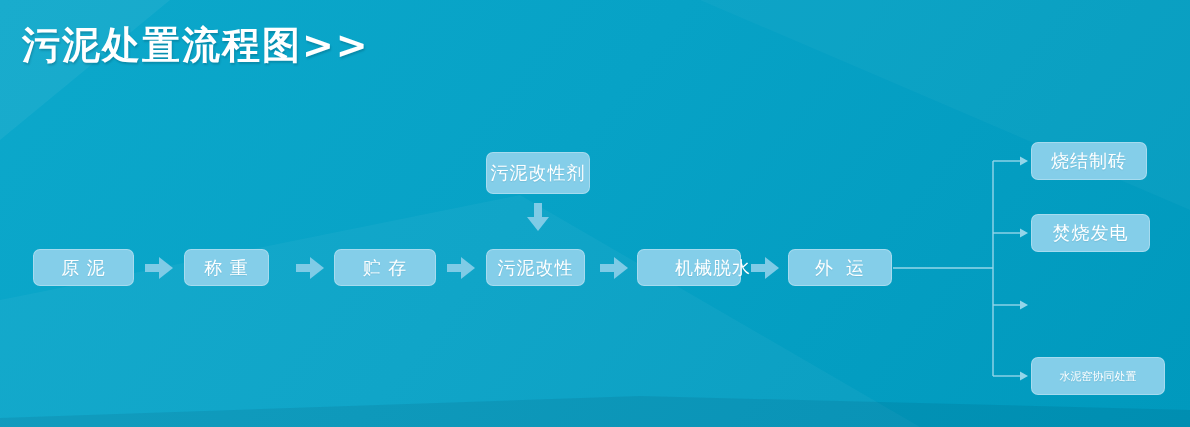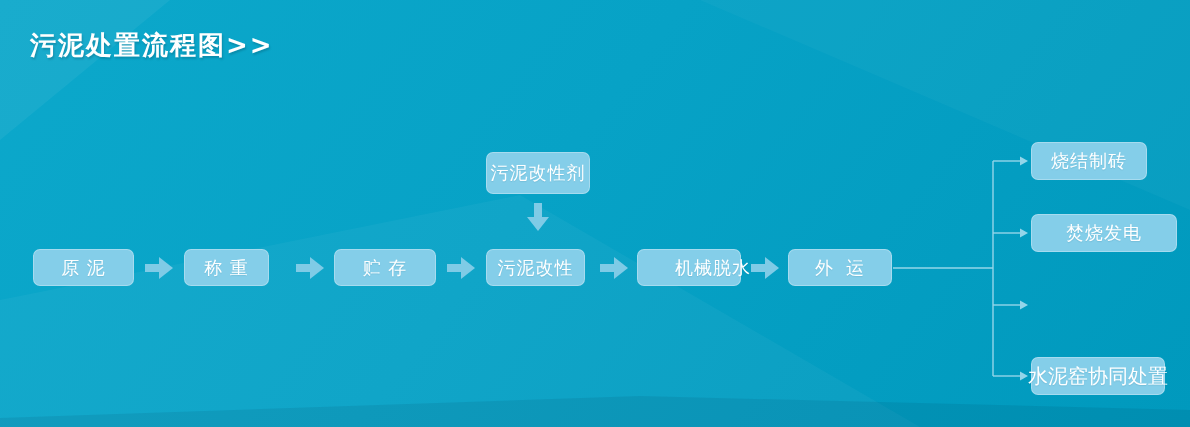--- a/index.html
+++ b/index.html
@@ -14,22 +14,22 @@
   .bg-decor, .connectors {
     position: absolute;
     left: 0; top: 0;
     width: 1190px; height: 427px;
     pointer-events: none;
   }
   .title {
     position: absolute;
     left: 22px;
     top: 20px;
-    margin: 8px;
-    font-size: 26px;
+    margin: 0;
+    font-size: 38px;
     font-weight: bold;
     color: #ffffff;
     letter-spacing: 2px;
     text-shadow: 1px 2px 2px rgba(0, 45, 65, 0.22);
     white-space: nowrap;
   }
   .node {
     position: absolute;
     display: flex;
     align-items: center;
@@ -48,24 +48,24 @@
   .s0 { left: 33px;  top: 249px; width: 101px; height: 37px; }
   .s1 { left: 184px; top: 249px; width: 85px; height: 37px; }
   .s2 { left: 334px; top: 249px; width: 102px; height: 37px; }
   .s3 { left: 486px; top: 249px; width: 99px; height: 37px; }
   .s4 { left: 637px; top: 249px; width: 104px; height: 37px; padding-left: 48px; }
   .s5 { left: 788px; top: 249px; width: 104px; height: 37px; font-family: Liberation Mono, monospace; }
   
   .additive { left: 486px; top: 152px; width: 104px; height: 42px; }
   
   .o0 { left: 1031px; top: 142px; width: 116px; height: 38px; }
-  .o1 { left: 1031px; top: 214px; width: 146px; height: 38px; }
+  .o1 { left: 1031px; top: 214px; width: 119px; height: 38px; }
   .o2 { left: 1031px; top: 286px; width: 134px; height: 38px; }
   .o3 { left: 1031px; top: 357px; width: 134px; height: 38px; }
-  .o3 { font-size: 20px; letter-spacing: 0; text-align: center; }
+  .o3 { font-size: 11px; letter-spacing: 0; text-align: center; }
 
   
   .arrow-right {
     position: absolute;
     top: 257px;
     display: flex;
     align-items: center;
     height: 22px;
   }
   .arrow-right .shaft { width: 14px; height: 8px; background: #7fcbe6; }

